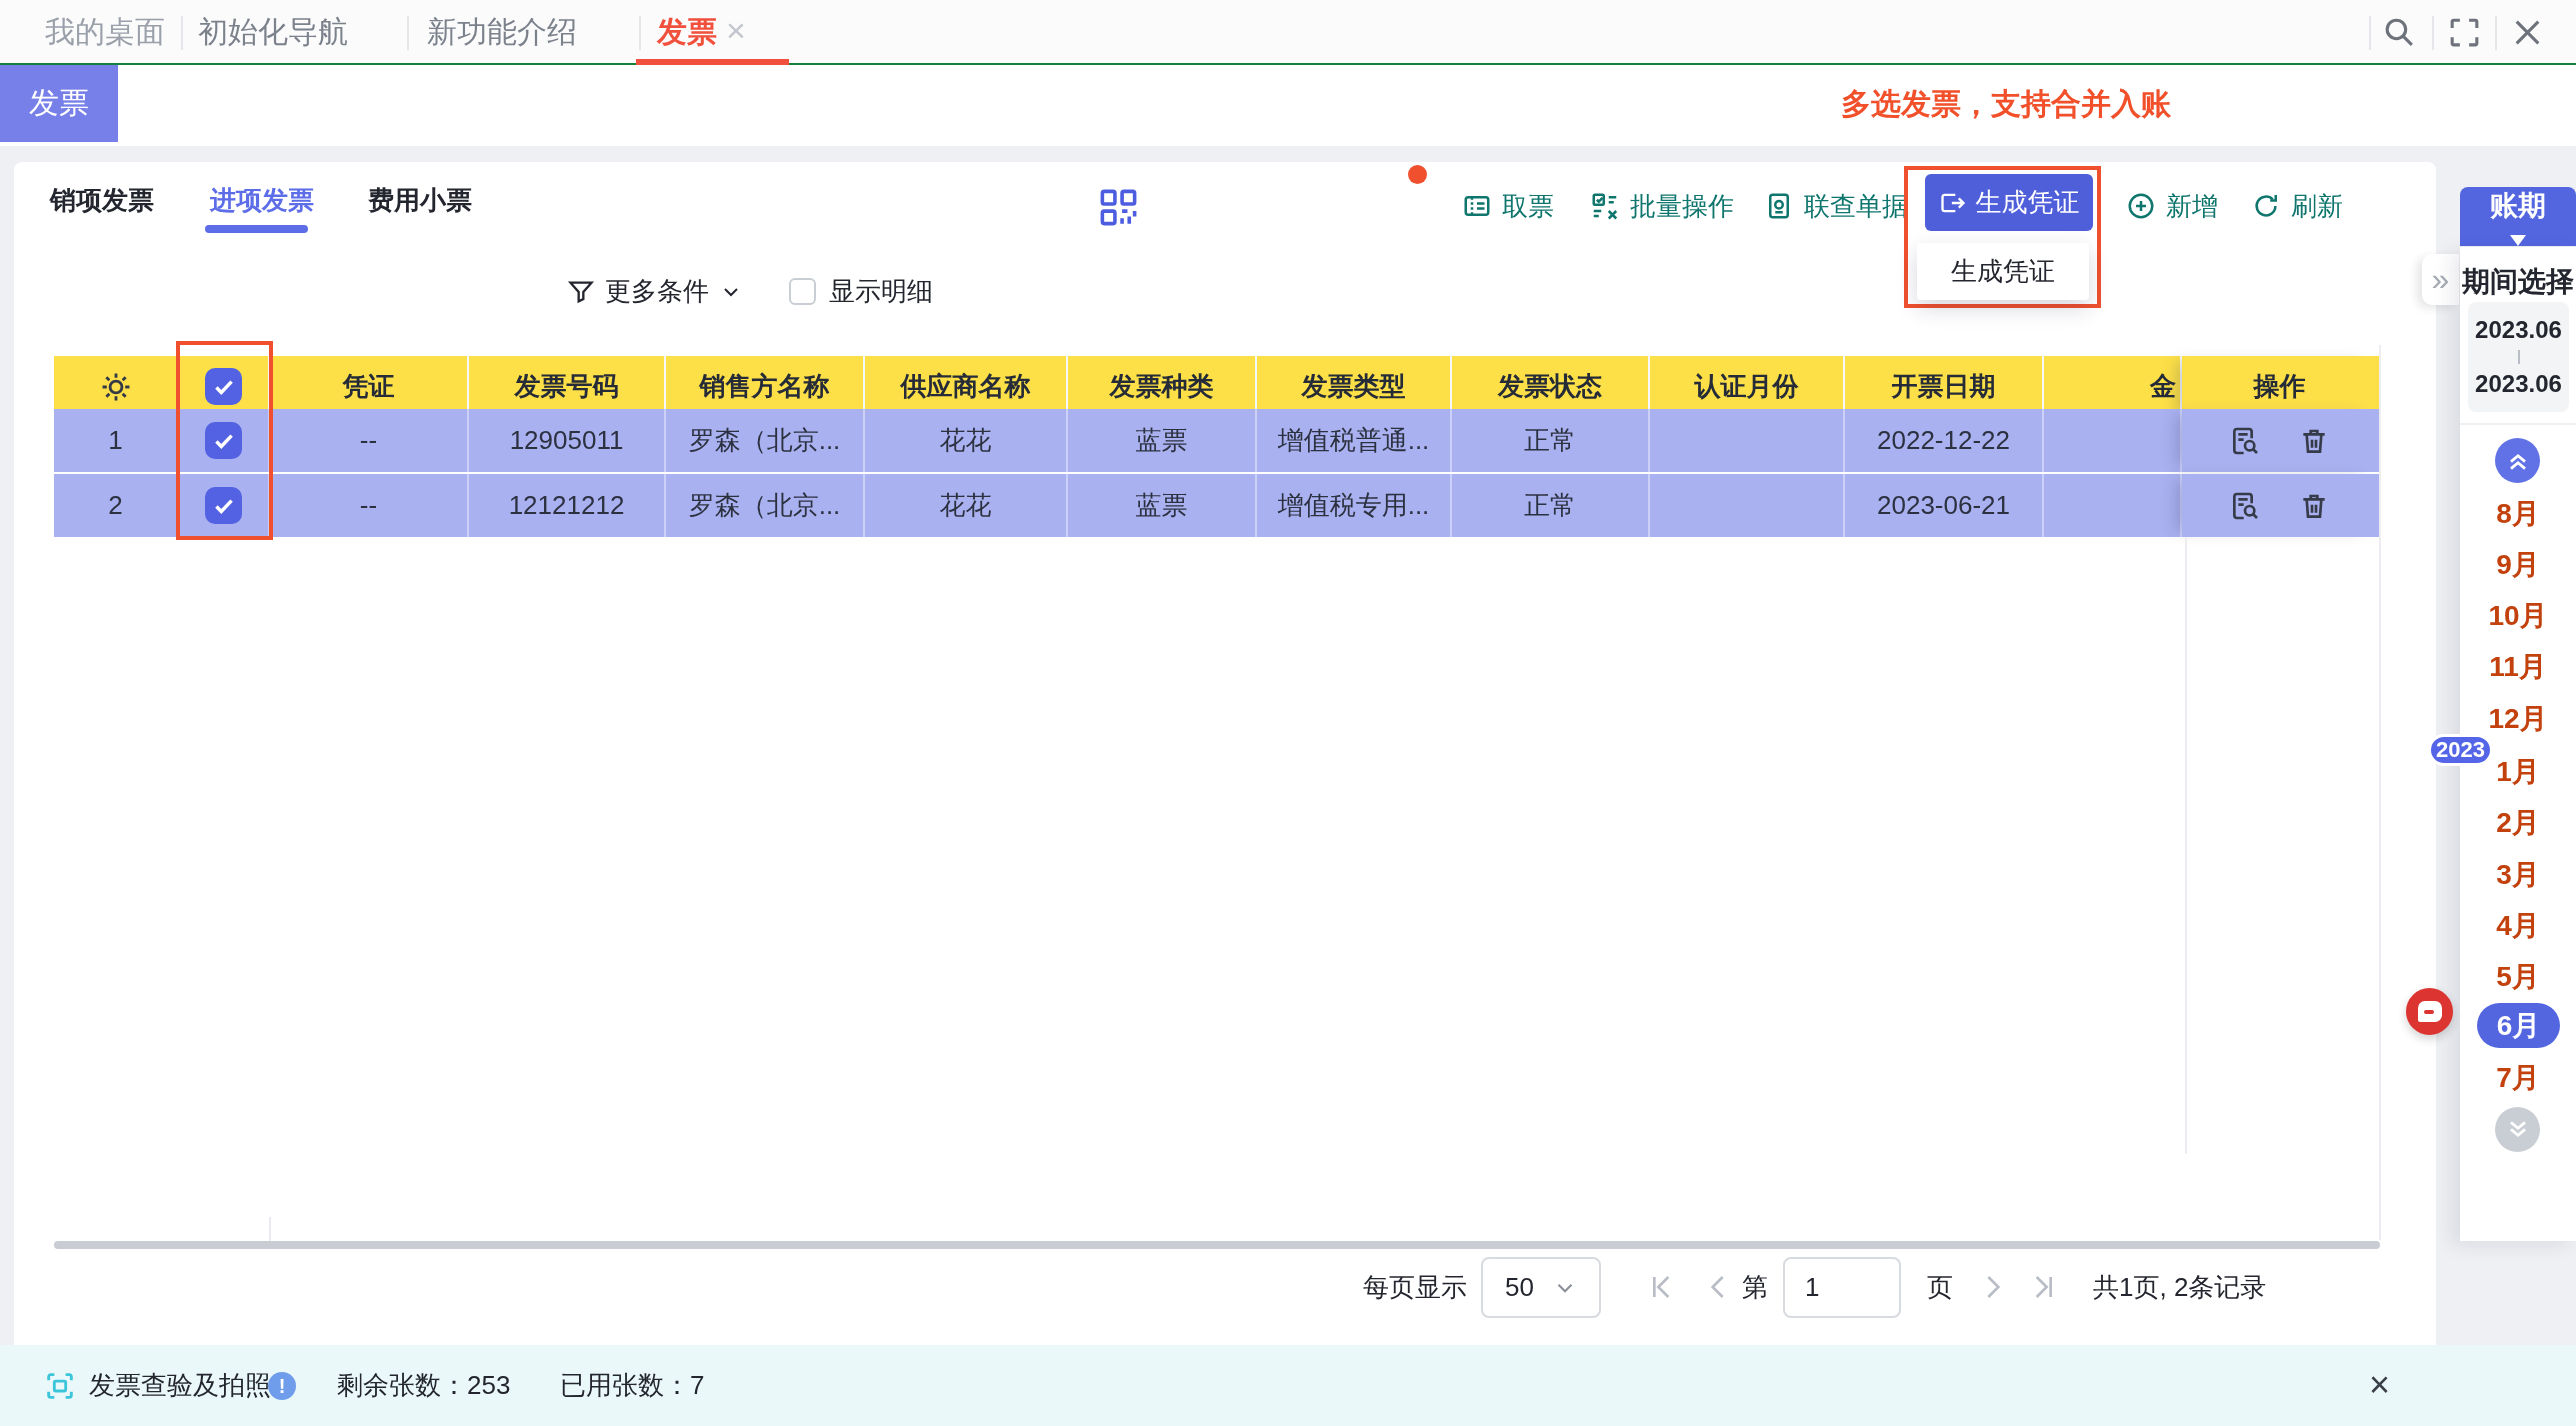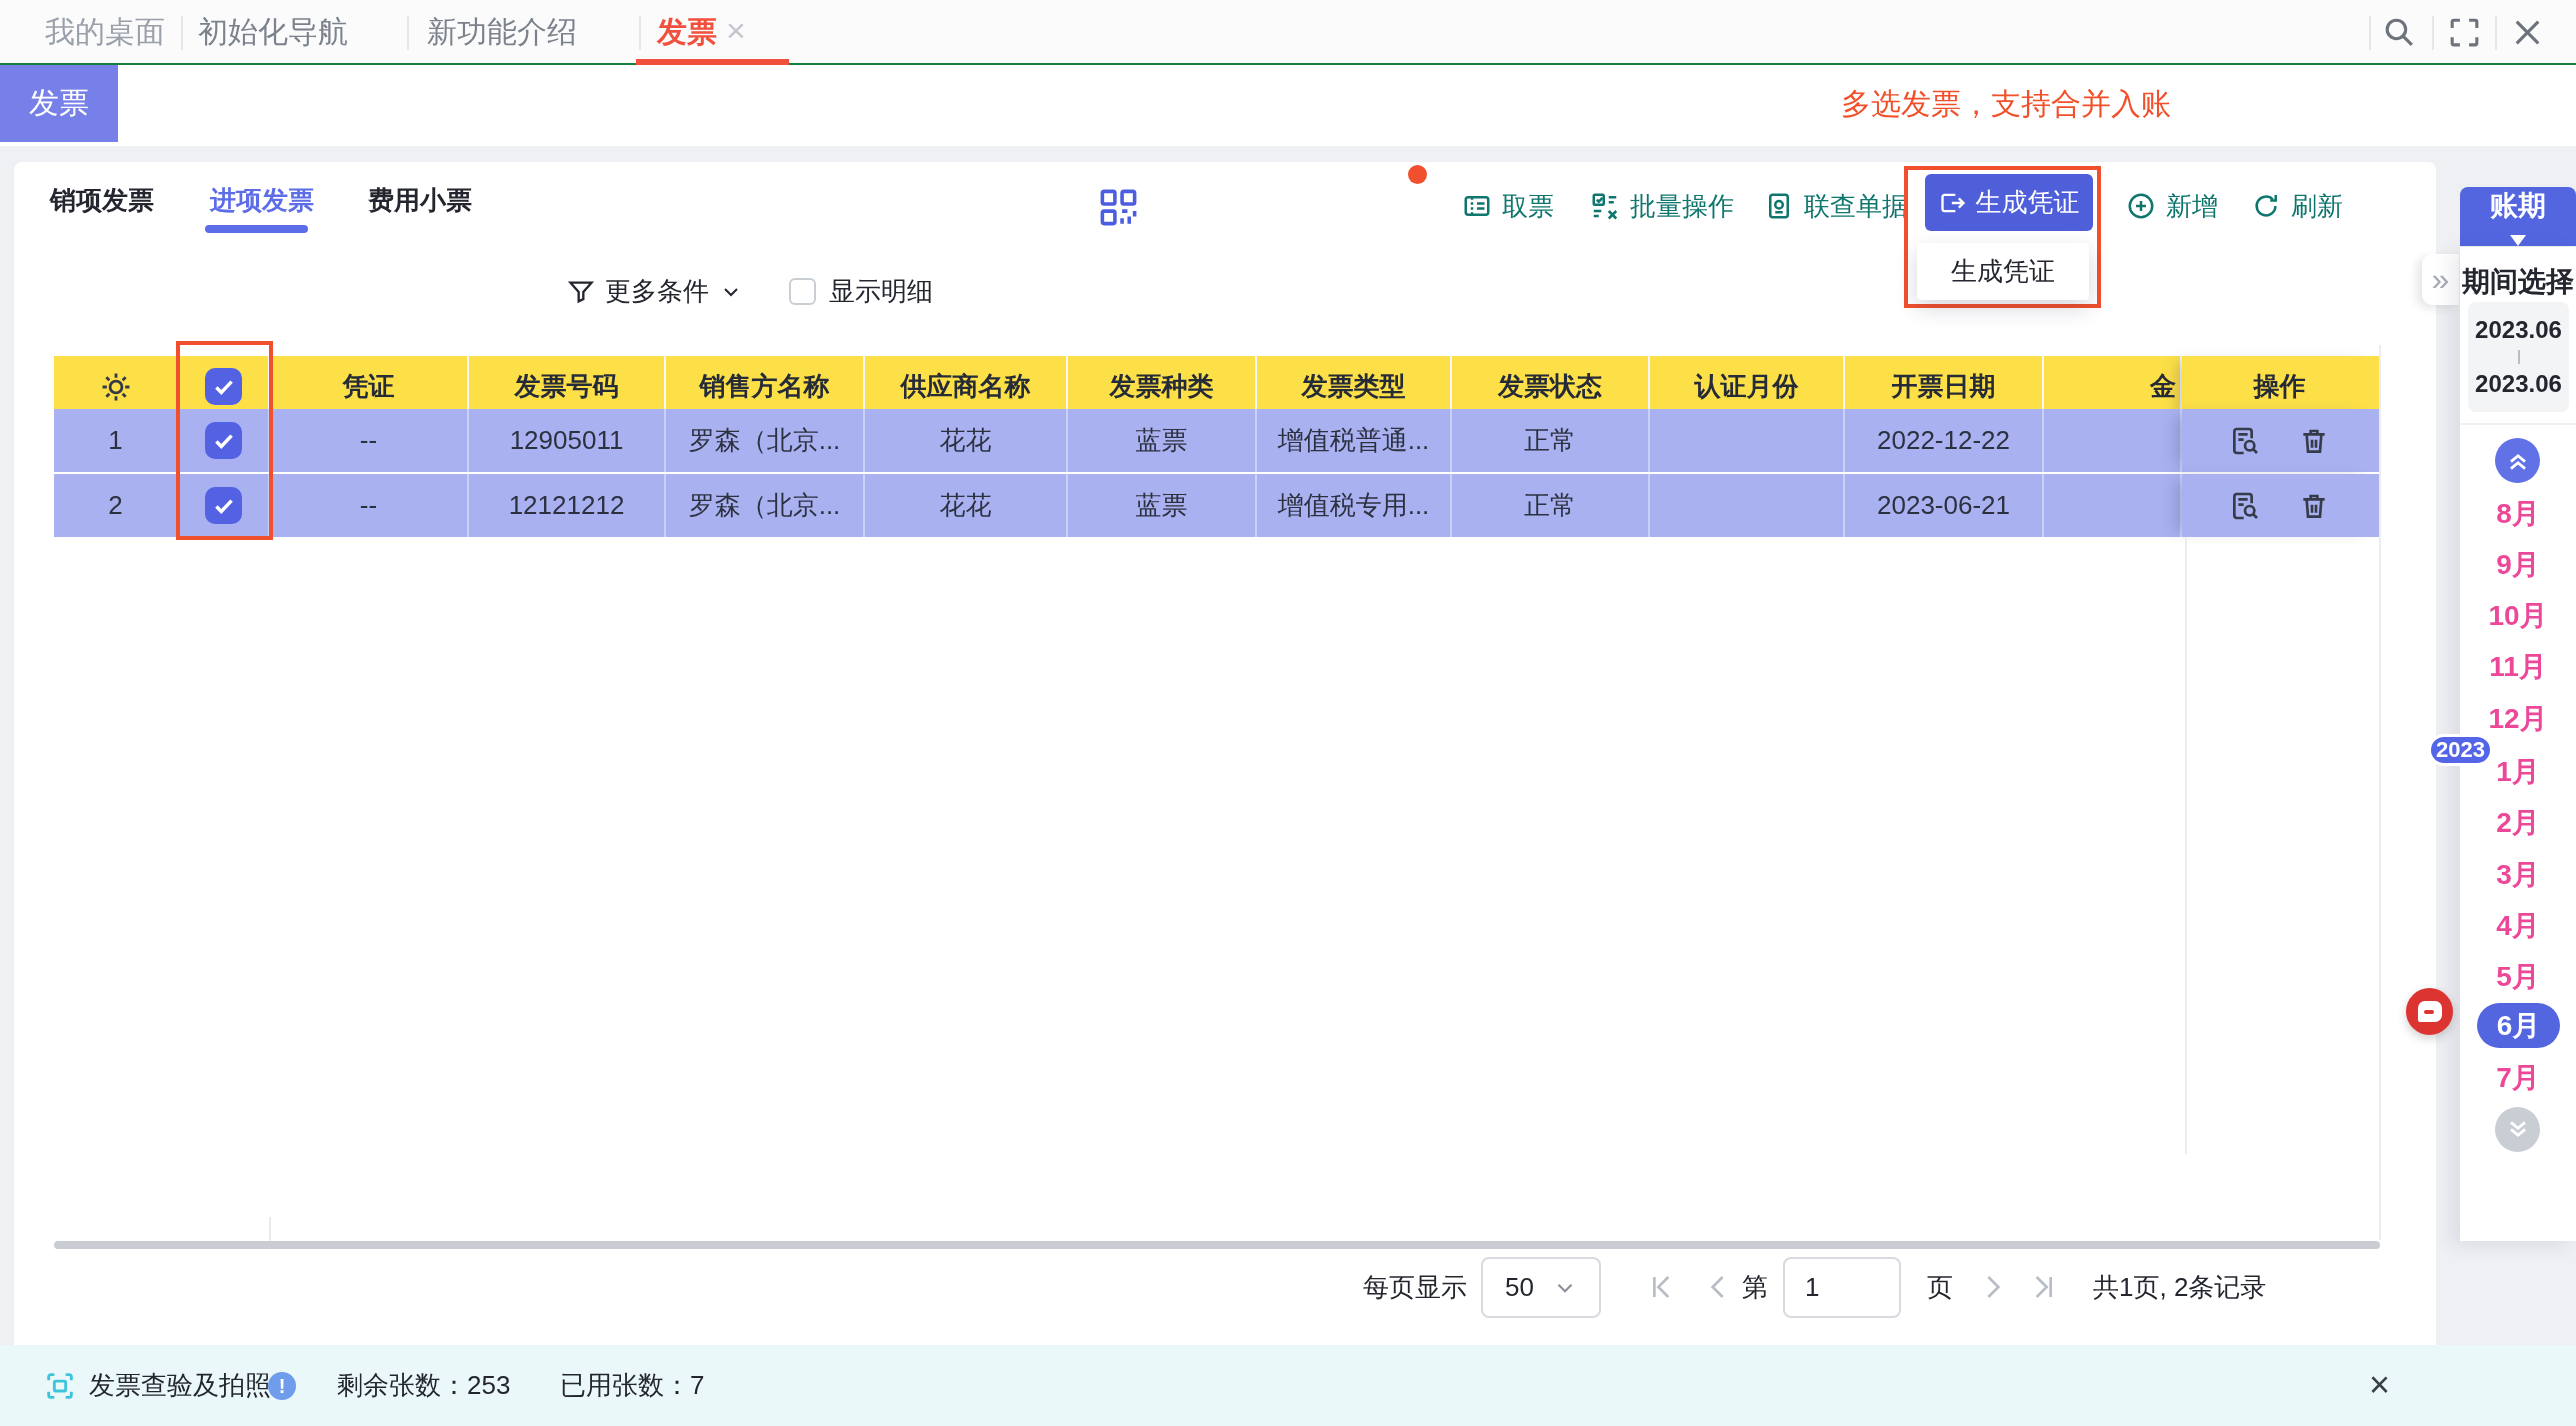--- a/index.html
+++ b/index.html
@@ -13,21 +13,21 @@
   .wtab.active { color:#f0503c; font-weight:bold; }
   .wsep { position:absolute; top:16px; width:2px; height:34px; background:#e5e7ea; }
   .wclose { position:absolute; left:726px; top:0; height:63px; line-height:61px; font-size:34px; color:#c3c7cd; }
   .wunderline { position:absolute; left:636px; top:59px; width:153px; height:6px; background:#f0503c; }
   .wicon { position:absolute; top:14px; width:37px; height:37px; color:#6d727b; }
   .wicon svg { width:100%; height:100%; }
 
   
   .pagebar { position:absolute; left:0; top:65px; width:2576px; height:81px; background:#ffffff; }
   .page-tab { position:absolute; left:0; top:0; width:118px; height:77px; background:#7680e8; color:#fff; font-size:30px; display:flex; align-items:center; justify-content:center; }
-  .annotation { position:absolute; left:1841px; top:0; height:77px; line-height:77px; color:#f1502b; font-size:30px; font-weight:normal; }
+  .annotation { position:absolute; left:1841px; top:0; height:77px; line-height:77px; color:#f1502b; font-size:30px; font-weight:bold; }
 
   
   .card { position:absolute; left:14px; top:162px; width:2422px; height:1344px; background:#fff; border-radius:8px 8px 0 0; }
   .ctab { position:absolute; top:16px; height:45px; line-height:45px; font-size:26px; font-weight:bold; color:#23262e; }
   .ctab.active { color:#5d6de8; }
   .ctab-underline { position:absolute; left:191px; top:63px; width:103px; height:8px; border-radius:4px; background:#5d6de8; }
 
   .tool { position:absolute; top:26px; height:36px; display:flex; align-items:center; gap:10px; font-size:26px; color:#0f766e; }
   .tool svg { width:30px; height:30px; }
   .qr-btn { position:absolute; left:1083px; top:24px; width:43px; height:43px; color:#4c5de0; }
@@ -90,21 +90,21 @@
   .pb-caret { width:0; height:0; border-left:8px solid transparent; border-right:8px solid transparent; border-top:11px solid #fff; }
   .expand-tab { position:absolute; left:2422px; top:254px; width:37px; height:51px; background:#fff; border-radius:10px 0 0 10px; box-shadow:-5px 3px 10px rgba(0,0,0,.10); display:flex; align-items:center; justify-content:center; font-size:32px; color:#a6abb4; }
   .panel { position:absolute; left:2460px; top:247px; width:116px; height:994px; background:#fff; box-shadow:-8px 4px 18px rgba(40,40,80,.10); }
   .panel-title { position:absolute; left:0; top:16px; width:116px; text-align:center; font-size:28px; font-weight:bold; color:#23262e; }
   .range-box { position:absolute; left:8px; top:55px; width:101px; height:110px; background:#f3f4f6; border-radius:8px; display:flex; flex-direction:column; align-items:center; justify-content:center; gap:6px; }
   .range-val { font-size:24px; font-weight:bold; color:#23262e; }
   .range-sep { width:2px; height:14px; background:#b9bdc6; }
   .panel-hr { position:absolute; left:0; top:176px; width:116px; height:2px; background:#eef0f3; }
   .circle-btn { position:absolute; left:35px; width:45px; height:45px; border-radius:50%; display:flex; align-items:center; justify-content:center; }
   .circle-btn svg { width:28px; height:28px; color:#fff; }
-  .month { position:absolute; left:0; width:116px; height:39px; line-height:39px; text-align:center; font-size:28px; font-weight:bold; color:#ec4899; }
+  .month { position:absolute; left:0; width:116px; height:39px; line-height:39px; text-align:center; font-size:28px; font-weight:bold; color:#c2410c; }
   .month.sel { left:17px; width:83px; height:45px; line-height:45px; background:#5366e0; color:#fff; border-radius:23px; font-weight:bold; }
   .year-badge { position:absolute; left:-32px; top:487px; width:65px; height:32px; background:#5565e8; border:3px solid #fff; border-radius:17px; color:#fff; font-size:22px; font-weight:bold; display:flex; align-items:center; justify-content:center; }
   .chat-btn { position:absolute; left:2406px; top:988px; width:47px; height:47px; border-radius:50%; background:#dc3430; box-shadow:0 4px 10px rgba(0,0,0,.18); display:flex; align-items:center; justify-content:center; }
   .chat-bubble { width:24px; height:21px; background:#fff; border-radius:7px 7px 7px 2px; position:relative; }
   .chat-bubble::after { content:''; position:absolute; left:6px; top:9px; width:10px; height:4px; background:#dc3430; border-radius:2px; }
 
   
   .footer { position:absolute; left:0; top:1345px; width:2576px; height:81px; background:#eaf8fa; }
   .f-ic { position:absolute; left:43px; top:24px; width:34px; height:34px; color:#3cc5da; }
   .f-ic svg { width:100%; height:100%; }

